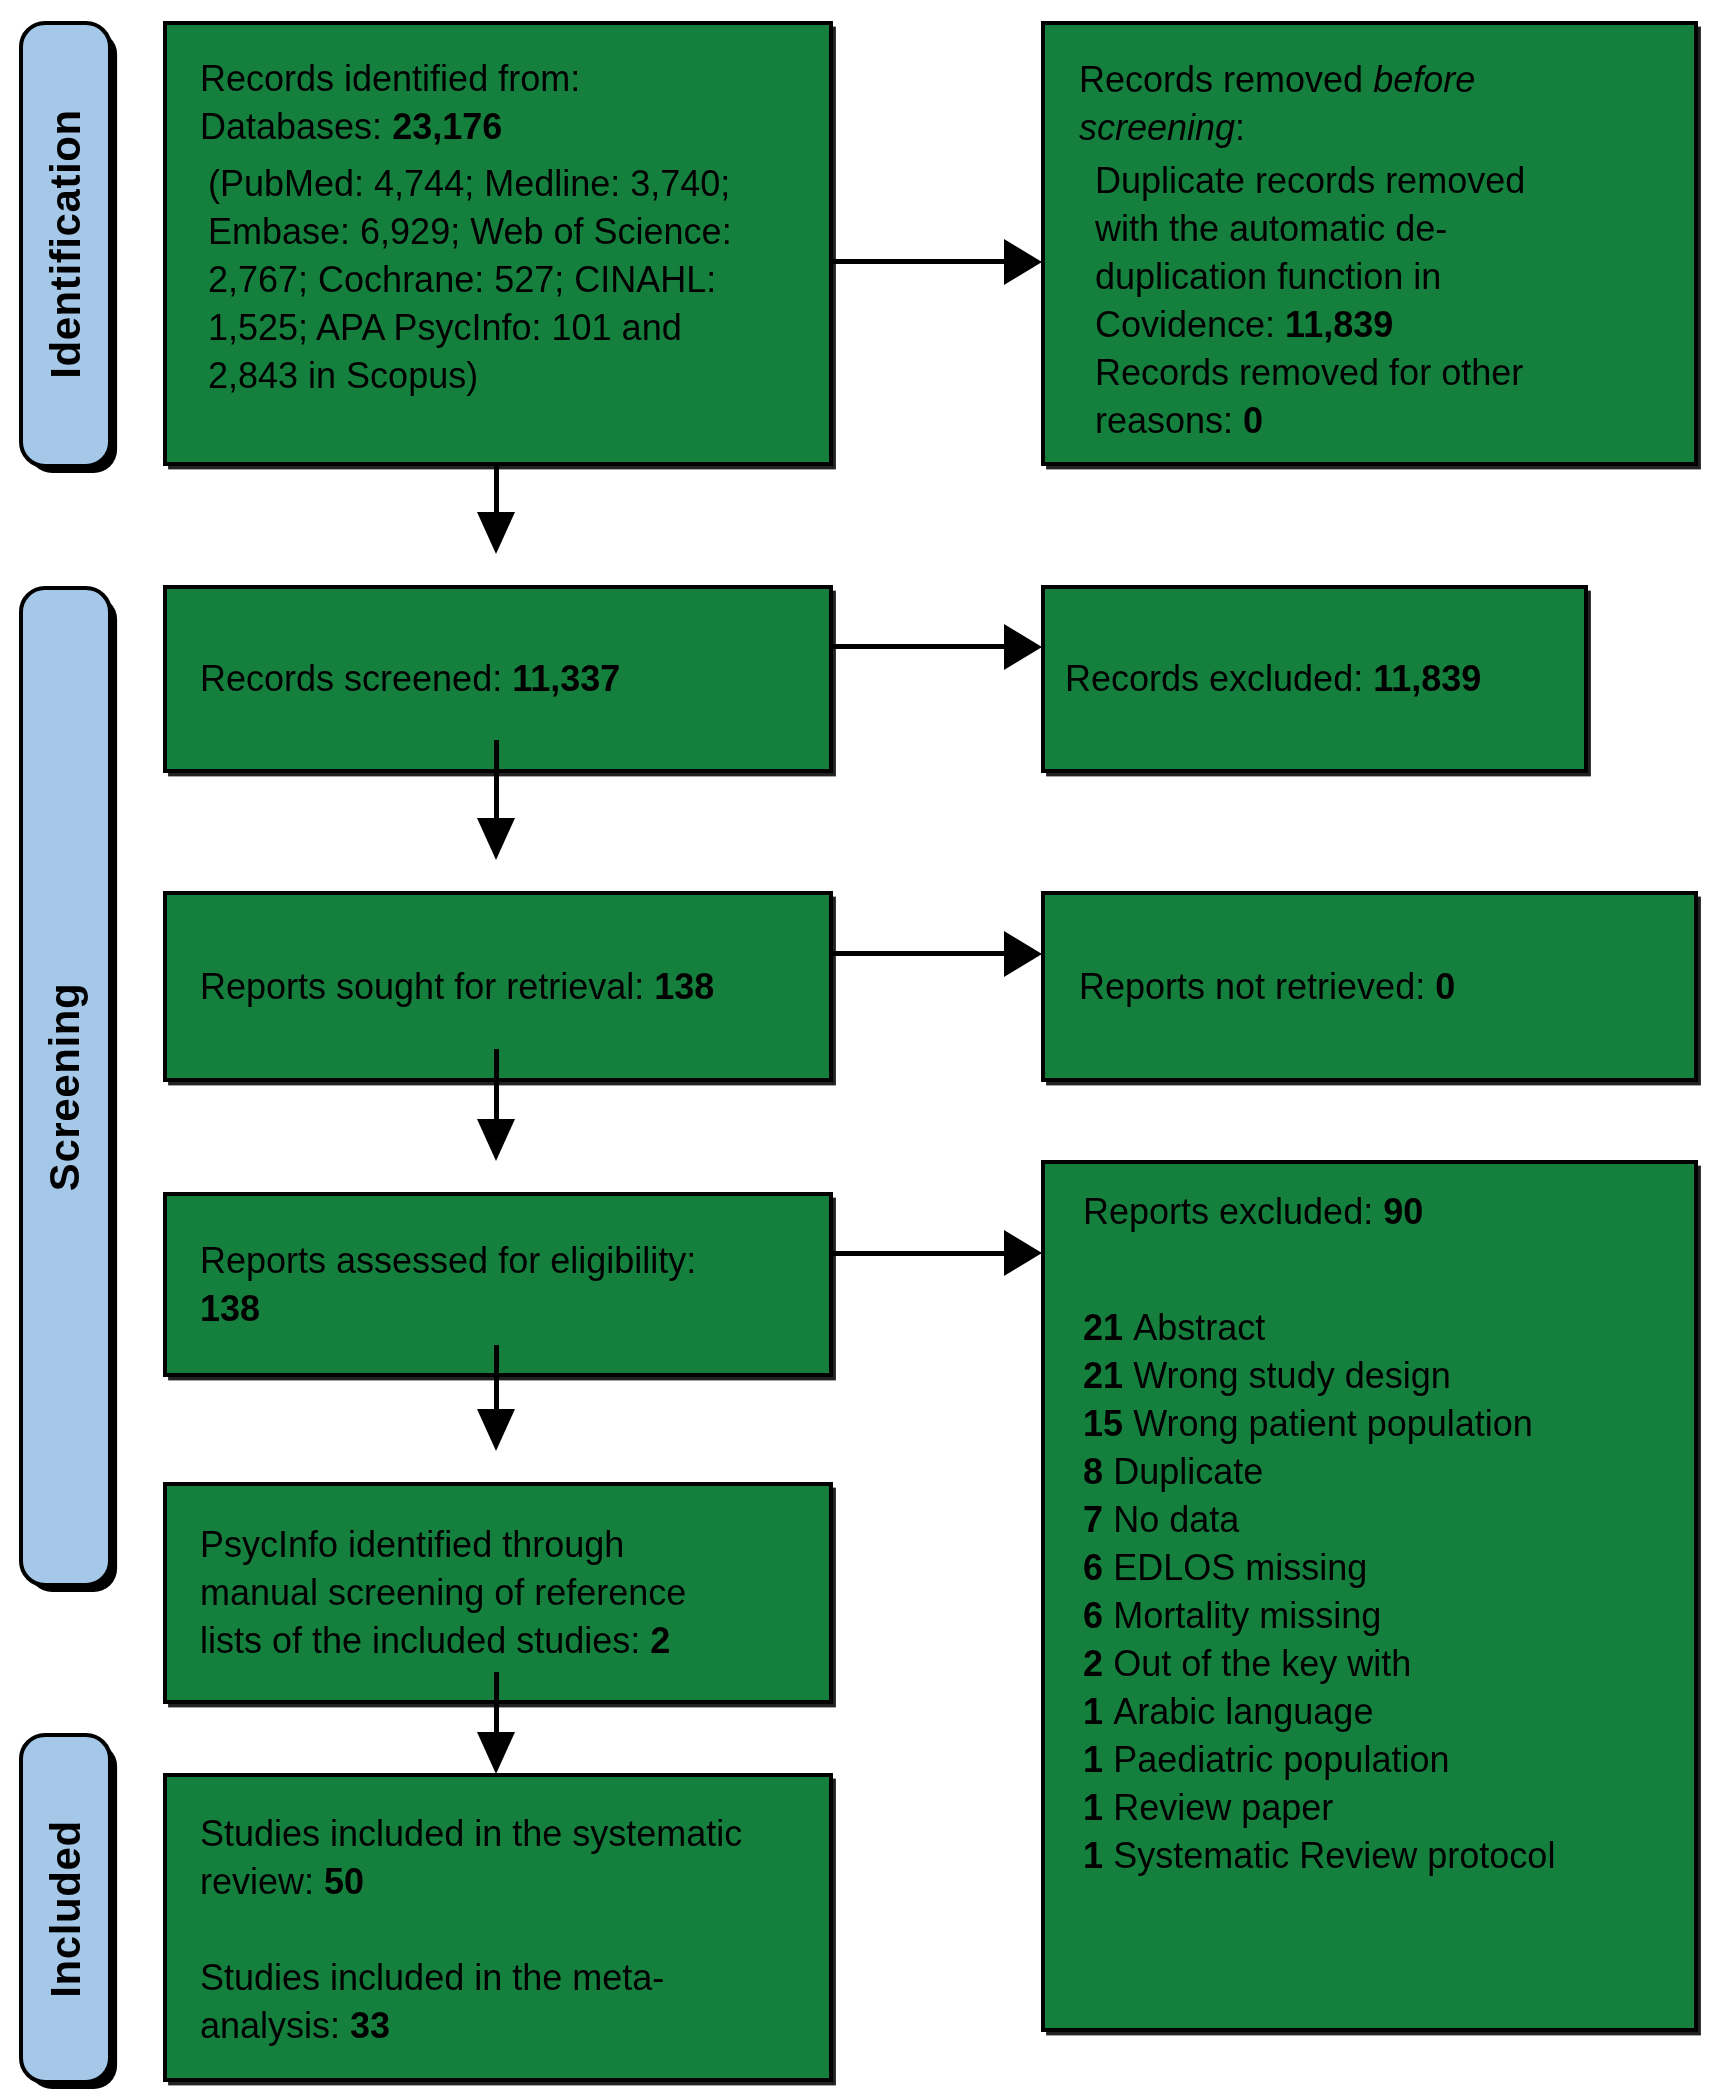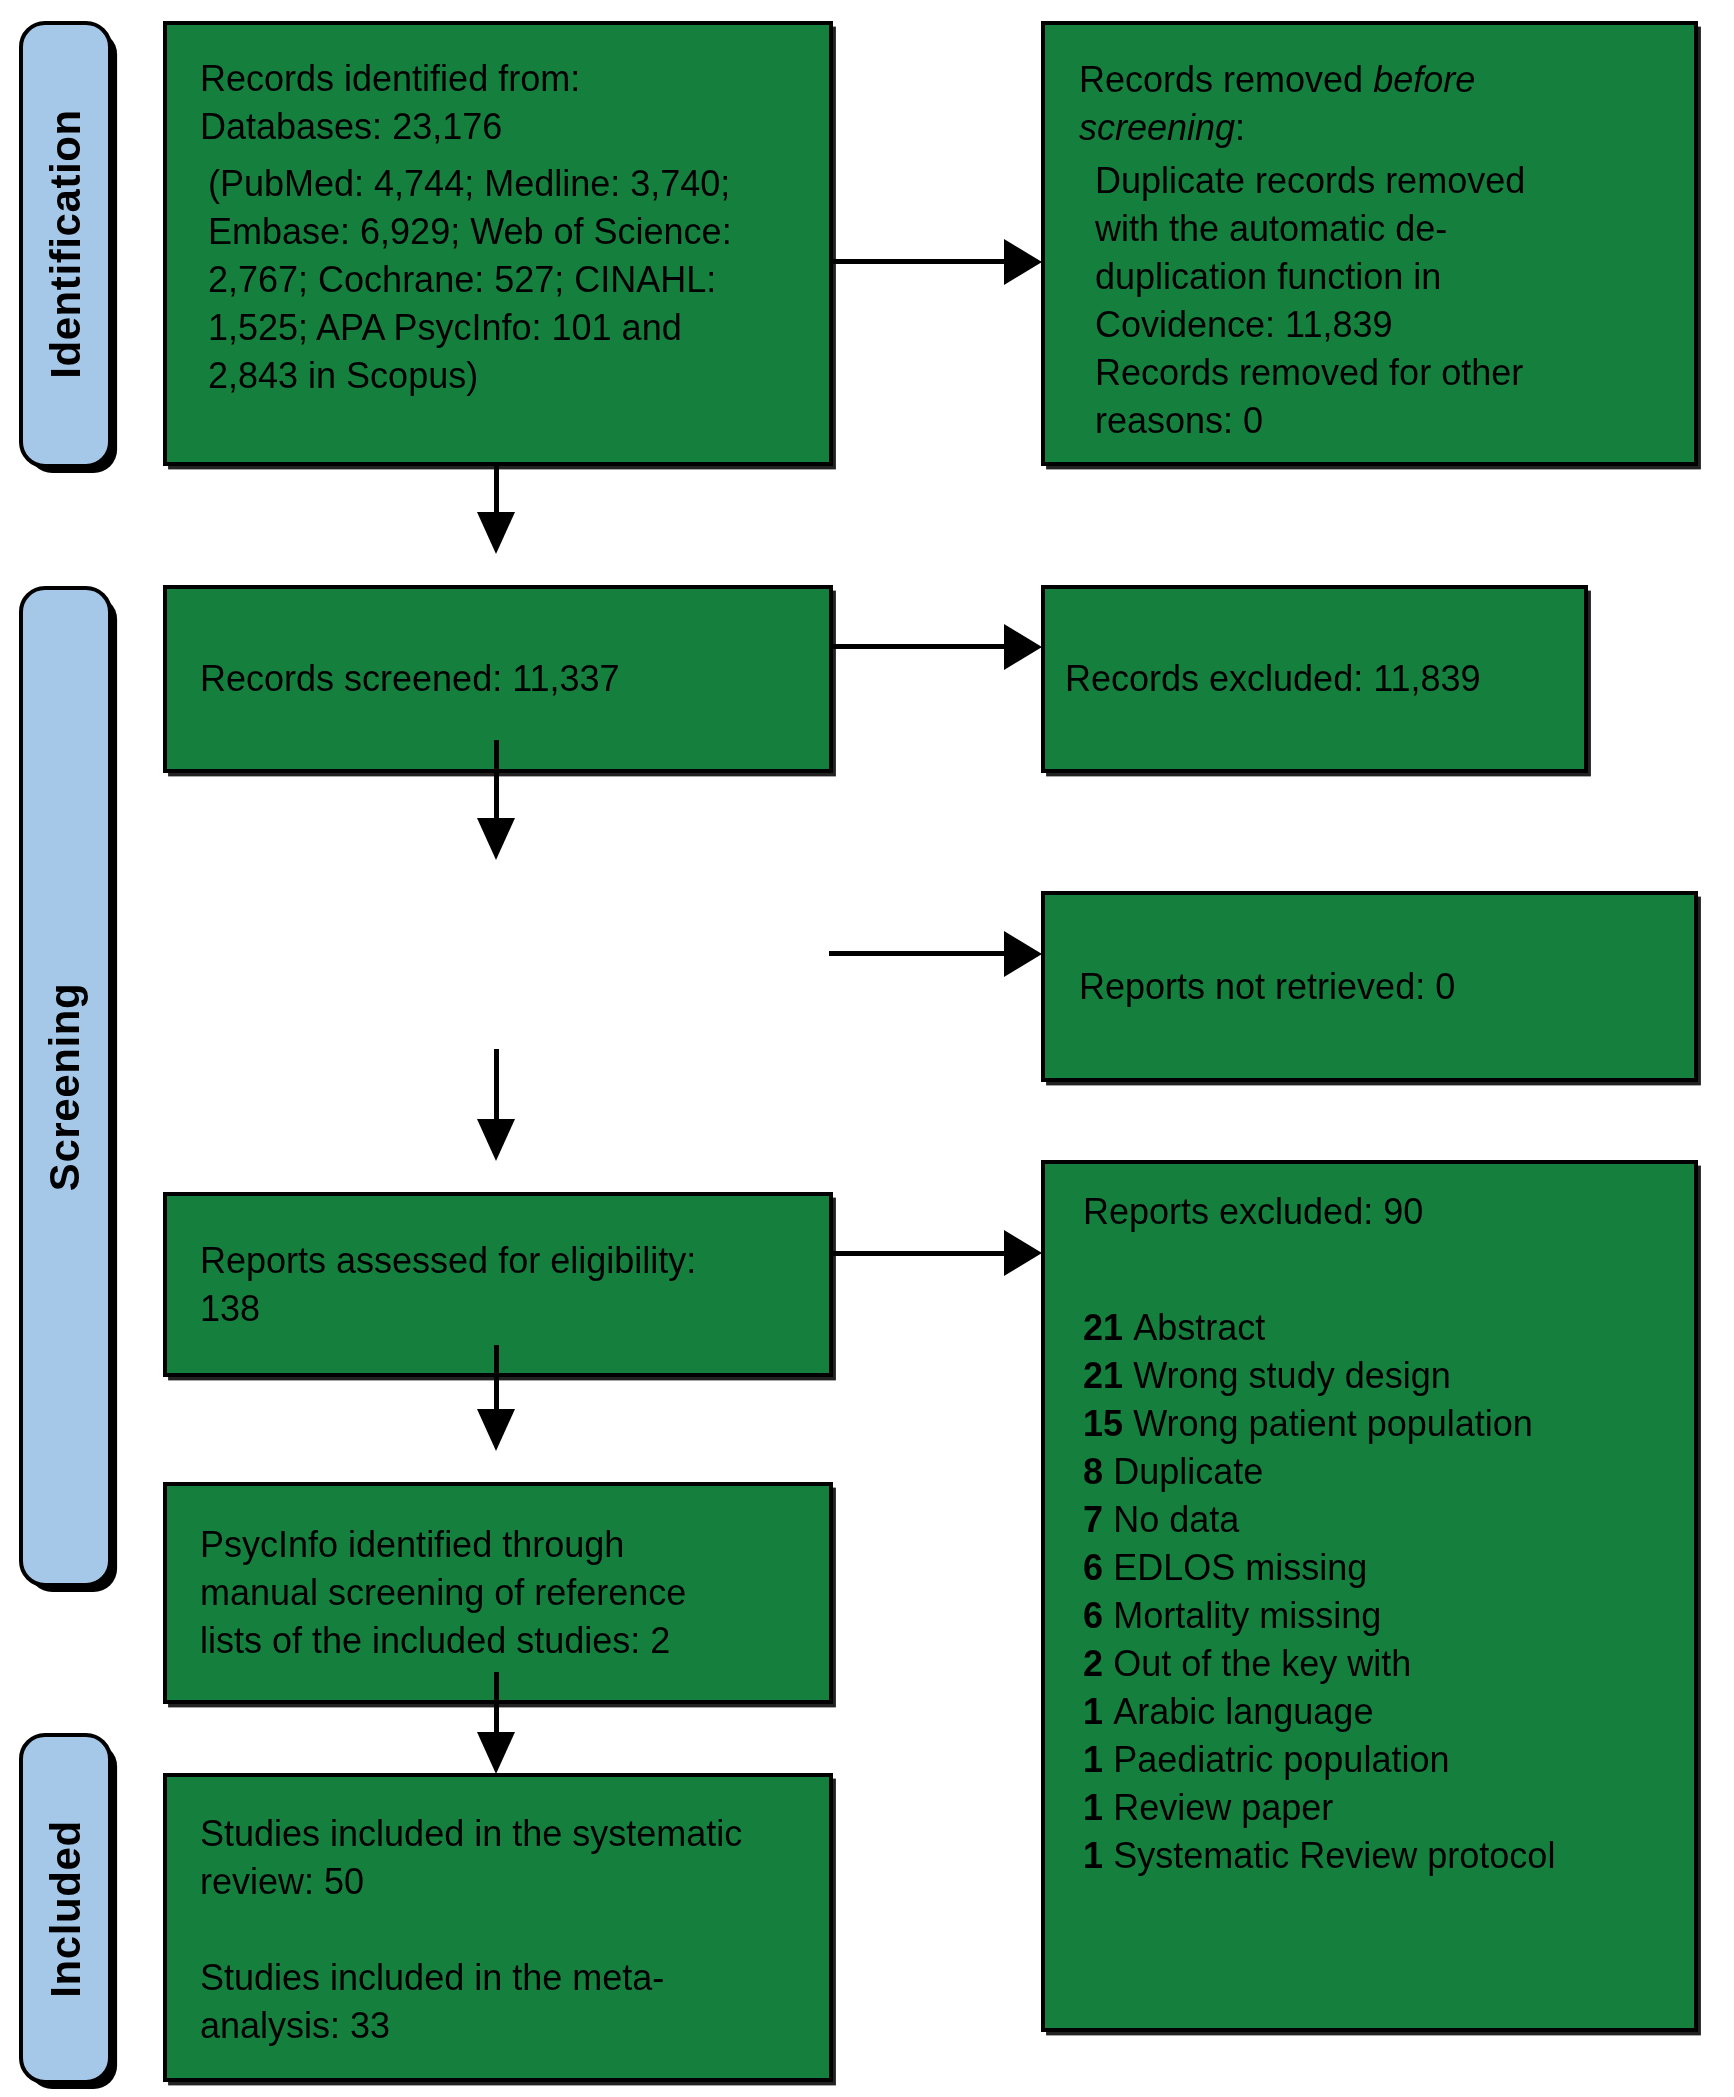--- a/index.html
+++ b/index.html
@@ -36,21 +36,21 @@
     background:#15803d;
     border:4px solid #000;
     box-sizing:border-box;
     box-shadow:4px 4.5px 0 -1.1px #222;
     font-size:36px;
     line-height:48px;
   }
   .box .pad{position:relative;}
   .vcenter{display:flex;flex-direction:column;justify-content:center;margin-top:32px;}
   .ln{white-space:nowrap;}
-  b{font-weight:normal;}
+  b{font-weight:bold;}
   i{font-style:italic;}
   .num{font-weight:bold;margin-right:10.2px;}
   
   .vline{position:absolute;width:4.5px;background:#000;}
   .vhead{position:absolute;width:0;height:0;
     border-left:19px solid transparent;border-right:19px solid transparent;
     border-top:42px solid #000;}
   .hline{position:absolute;height:4.5px;background:#000;}
   .hhead{position:absolute;width:0;height:0;
     border-top:23px solid transparent;border-bottom:23px solid transparent;
@@ -115,20 +115,25 @@
       <span>Records screened: </span><b>11,337</b>
     </div>
   </div>
 
   <div class="box vcenter" style="left:1041px;top:553px;width:547px;height:188px;padding-left:20px;">
     <div class="ln">
       <span>Records excluded: </span><b>11,839</b>
     </div>
   </div>
 
+  <div class="box vcenter" style="left:163px;top:859px;width:670px;height:191px;padding-left:33px;">
+    <div class="ln">
+      <span>Reports sought for retrieval: </span><b>138</b>
+    </div>
+  </div>
 
   <div class="box vcenter" style="left:1041px;top:859px;width:657px;height:191px;padding-left:34px;">
     <div class="ln">
       <span>Reports not retrieved: </span><b>0</b>
     </div>
   </div>
 
   <div class="box vcenter" style="left:163px;top:1160px;width:670px;height:185px;padding-left:33px;">
     <div class="ln">Reports assessed for eligibility:</div>
     <div class="ln"><b>138</b></div>

